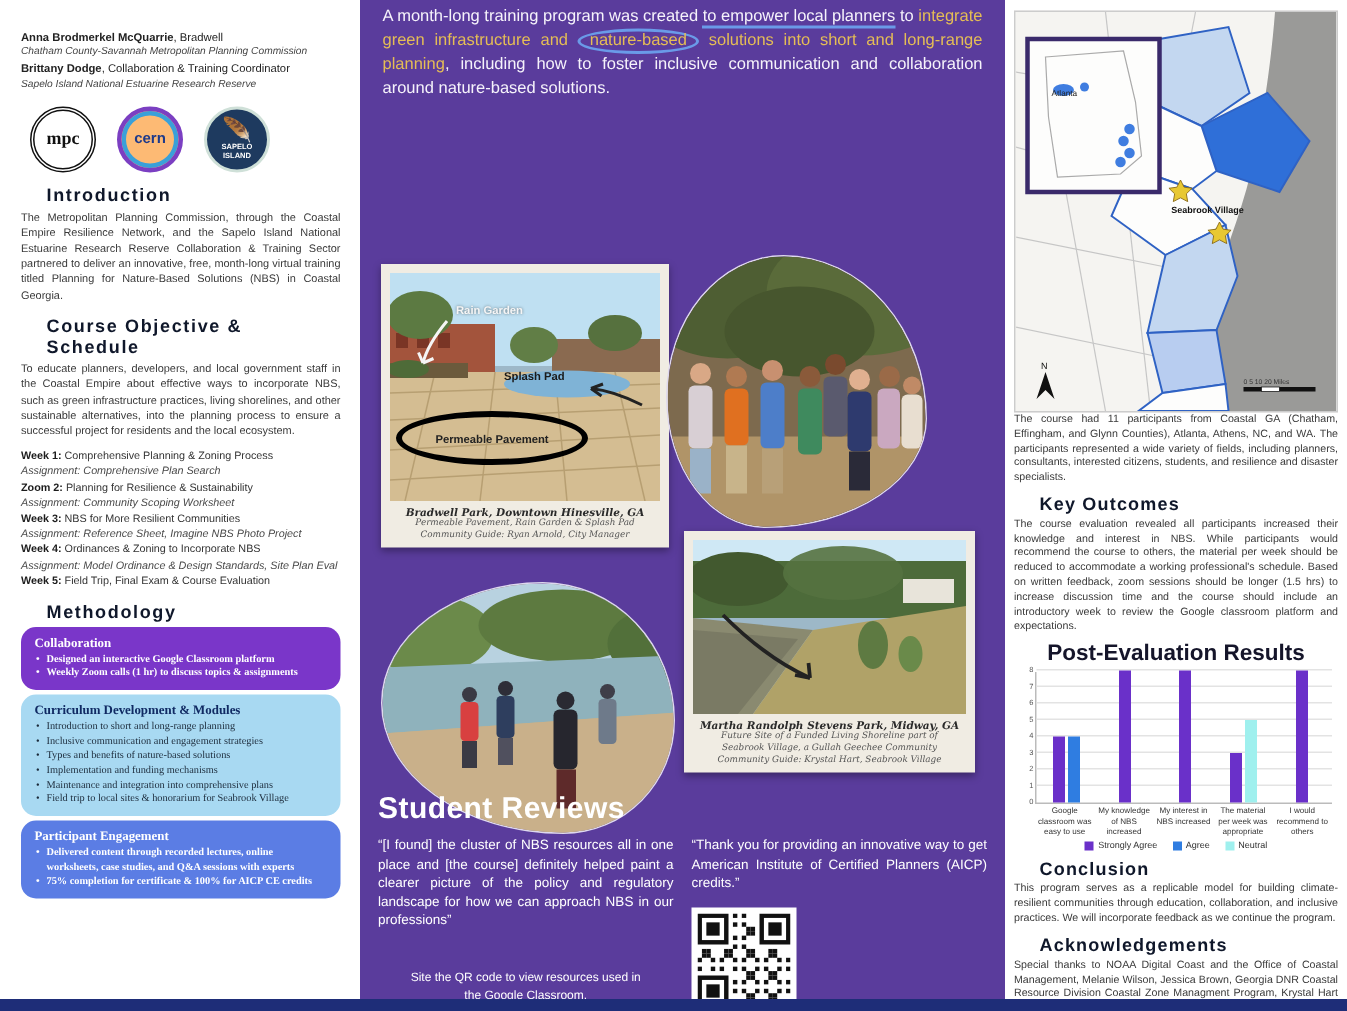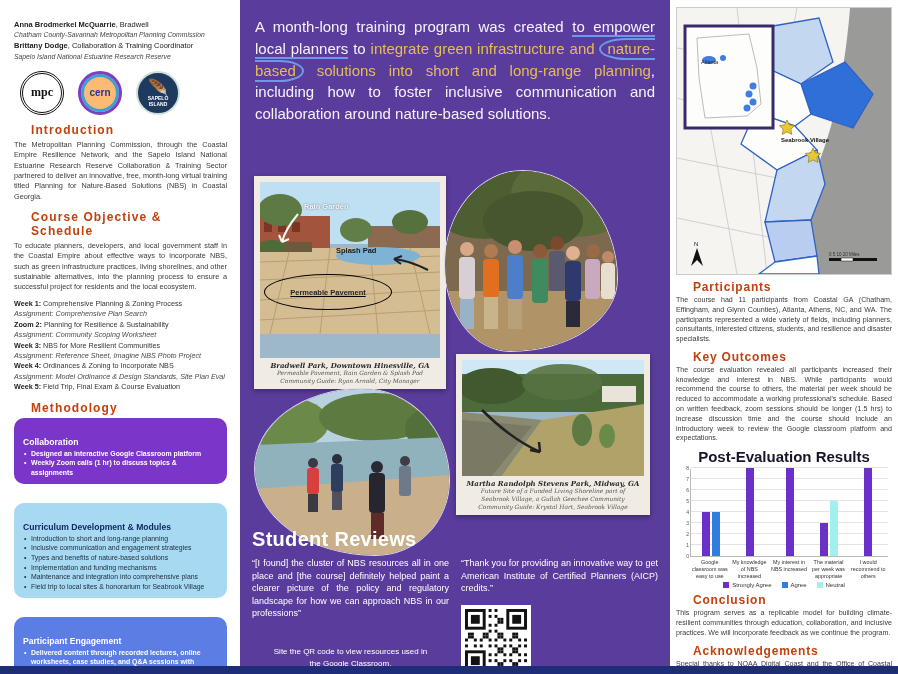--- a/index.html
+++ b/index.html
@@ -17,48 +17,48 @@
   .title .t-blue { color:#3aa0d9; }
   .title .t-purple { color:#7b3fc2; }
   .authors { margin-top:7px; font-size:7.5px; color:#222; line-height:1.5; }
   .authors .aff { font-style:italic; font-size:6.8px; color:#444; }
   .logo-row { display:flex; gap:14px; margin:9px 0 2px 6px; align-items:center; }
   .logo { width:44px; height:44px; border-radius:50%; display:flex; align-items:center; justify-content:center; font-weight:bold; }
   .logo-mpc  { border:3px double #111; color:#111; font-family:"Liberation Serif", serif; font-size:12px; background:#fff; }
   .logo-cern { border:3px solid #7b3fc2; box-shadow:inset 0 0 0 3px #3aa0d9; color:#1e3a8a; font-size:10px; background:#fdba74; }
   .logo-sapelo { background:#1e3a5f; color:#fff; font-size:5px; text-align:center; line-height:1.1; border:2px solid #cfe0d8; }
   .logo-sapelo .bird { font-size:16px; }
-  h2.sec { color:#c2410c; font-size:12px; font-weight:bold; letter-spacing:1.1px; margin:8px 0 3px;padding-left:17px; }
+  h2.sec { color:#0f172a; font-size:12px; font-weight:bold; letter-spacing:1.1px; margin:8px 0 3px;padding-left:17px; }
   .body-sm { font-size:7.3px; color:#3a3a3a; line-height:1.42; text-align:justify; }
   .schedule { margin-top:6px; font-size:7.2px; color:#333; line-height:1.45; }
   .schedule .wk b { color:#1c1c1c; }
   .schedule .asg { font-style:italic; color:#4a4a4a; }
-  .mbox { border-radius:10px; padding:19px 9px 6px; margin-bottom:19px; }
+  .mbox { border-radius:10px; padding:5px 9px 6px; margin-bottom:3px;font-family:Liberation Serif, serif; }
   .mbox .mtitle { font-size:8.6px; font-weight:bold; margin-bottom:2px; }
   .mbox ul { list-style:none; }
   .mbox li { font-size:6.9px; font-weight:bold; line-height:1.4; padding-left:8px; position:relative; }
   .mbox li::before { content:"•"; position:absolute; left:1px; }
   .mbox-purple     { background:#7a36c9; } .mbox-purple .mtitle, .mbox-purple li { color:#fff; }
   .mbox-lightblue  { background:#a8d9f2; } .mbox-lightblue .mtitle { color:#102a63; } .mbox-lightblue li { color:#1b2a3a; font-weight:normal; }
   .mbox-blue       { background:#5b7de4; } .mbox-blue .mtitle, .mbox-blue li { color:#fff; }
 
   
-  .headline { padding:16px 15px 0; font-size:15px; line-height:1.45; text-align:justify; color:#f6f3fb; }
+  .headline { padding:4px 15px 0; font-size:11px; line-height:1.45; text-align:justify; color:#f6f3fb; }
   .seg-gold { color:#e5bd55; }
   .seg-underline { border-bottom:2.5px solid #6a9ae8; }
   .seg-circle { border:2px solid #6a9ae8; border-radius:50%; padding:0 6px 1px; }
   .polaroid { position:absolute; background:#f0ece3; box-shadow:0 2px 5px rgba(0,0,0,0.35); padding:6px 6px 3px; }
   .polaroid .ph { position:relative; overflow:hidden; background:#9db8c8; }
   .cap { text-align:center; font-family:"DejaVu Serif", serif; font-style:italic; color:#2a2a2a; margin-top:3px; }
   .cap .cl0 { font-weight:bold; font-size:7px; }
   .cap .cl { font-size:5.9px; color:#555; line-height:1.35; }
   .blob { position:absolute; overflow:hidden; border:1.5px solid #ded8ee; }
   .anno-w { position:absolute; color:#f5f5f5; font-size:7.5px; font-weight:bold; text-shadow:0 0 2px rgba(0,0,0,0.5); }
   .anno-b { position:absolute; color:#111; font-size:7.5px; font-weight:bold; }
-  .ellipse-anno { position:absolute; border:1px solid #000000; border-radius:50%; display:flex; align-items:center; justify-content:center;text-decoration:underline; }
+  .ellipse-anno { position:absolute; border:4px solid #000000; border-radius:50%; display:flex; align-items:center; justify-content:center; }
   .reviews { position:absolute; left:12px; top:528px; width:406px; color:#fff; }
   .reviews h2 { font-size:20px; font-weight:600; letter-spacing:0.3px; margin-bottom:6px; }
   .rev-cols { display:flex; gap:12px; }
   .rev-col { flex:1; }
   .quote { font-size:9px; line-height:1.4; text-align:justify; }
   .qr-cap { font-size:8px; text-align:center; margin:26px 18px 0; line-height:1.5; }
   .qr-box { margin-top:10px; background:#fff; padding:4px; width:70px; height:70px; }
 
   
   .map-wrap { width:216px; height:268px; border:1px solid #ccc; background:#f5f4f1; position:relative; overflow:hidden; }
@@ -145,21 +145,21 @@
             <li>75% completion for certificate &amp; 100% for AICP CE credits</li>
           </ul>
         </div>
       </div>
   </div>
 
   <div class="col-mid">
     <div class="headline"><span class="seg-white">A month-long training program was created </span><span class="seg-white seg-underline">to empower local planners</span><span class="seg-white"> to </span><span class="seg-gold">integrate green infrastructure and </span><span class="seg-gold seg-circle">nature-based</span><span class="seg-gold"> solutions into short and long-range planning</span><span class="seg-white">, including how to foster inclusive communication and collaboration around nature-based solutions.</span></div>
 
     <div class="polaroid" style="left:14px; top:176px; width:192px;">
-      <div class="ph" style="width:180px; height:176px;text-align:right;">
+      <div class="ph" style="width:180px; height:152px;text-align:right;">
         <svg width="180" height="152" viewBox="0 0 180 152">
           <rect width="180" height="62" fill="#bfe0f2"></rect>
           <rect x="0" y="34" width="70" height="34" fill="#a3543c"></rect>
           <rect x="4" y="40" width="8" height="10" fill="#7a3525"></rect>
             <rect x="18" y="40" width="8" height="10" fill="#7a3525"></rect>
             <rect x="32" y="40" width="8" height="10" fill="#7a3525"></rect>
           <rect x="108" y="44" width="72" height="22" fill="#8a6a50"></rect>
           <ellipse cx="20" cy="28" rx="22" ry="16" fill="#5c7a42"></ellipse>
           <ellipse cx="96" cy="48" rx="16" ry="12" fill="#617e46"></ellipse>
           <ellipse cx="150" cy="40" rx="18" ry="12" fill="#56713e"></ellipse>
@@ -429,21 +429,20 @@
         <text x="17" y="238" font-size="6" fill="#111" font-family="Liberation Sans, sans-serif">N</text>
         <g>
           <rect x="152" y="250" width="12" height="3" fill="#111"></rect>
             <rect x="164" y="250" width="12" height="3" fill="#fff" stroke="#111" stroke-width="0.5"></rect>
             <rect x="176" y="250" width="24" height="3" fill="#111"></rect>
           <text x="152" y="248" font-size="4.5" fill="#333" font-family="Liberation Sans, sans-serif">0 5 10 20 Miles</text>
         </g>
       </svg>
     </div>
 
-    <h2 class="sec">Participants</h2>
     <p class="body-sm">The course had 11 participants from Coastal GA (Chatham, Effingham, and Glynn Counties), Atlanta, Athens, NC, and WA. The participants represented a wide variety of fields, including planners, consultants, interested citizens, students, and resilience and disaster specialists.</p>
 
     <h2 class="sec">Key Outcomes</h2>
     <p class="body-sm">The course evaluation revealed all participants increased their knowledge and interest in NBS. While participants would recommend the course to others, the material per week should be reduced to accommodate a working professional's schedule. Based on written feedback, zoom sessions should be longer (1.5 hrs) to increase discussion time and the course should include an introductory week to review the Google classroom platform and expectations.</p>
 
     <div class="chart">
       <div class="chart-title">Post-Evaluation Results</div>
       <div class="chart-body">
         <div class="plot">
             <span class="ylab" style="bottom: 0px;">0</span>

